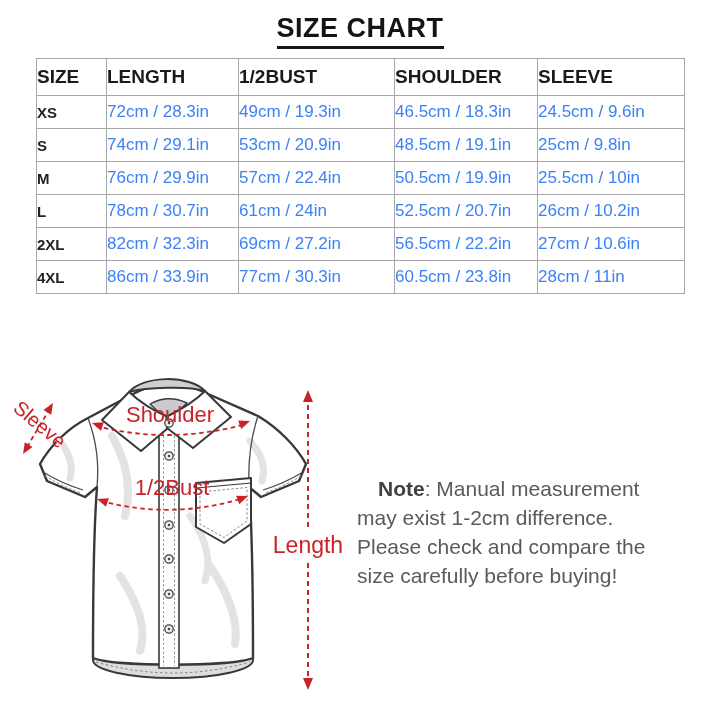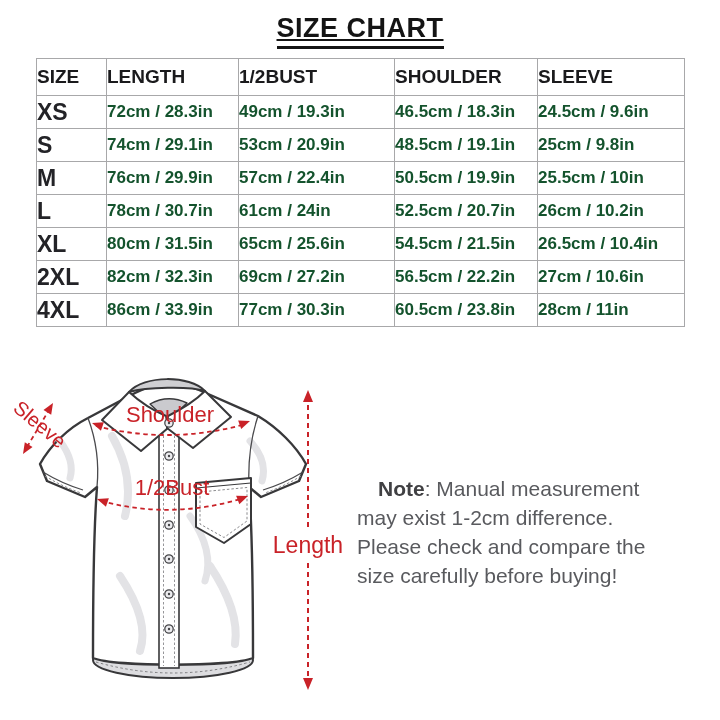--- a/index.html
+++ b/index.html
@@ -1,29 +1,29 @@
 <!DOCTYPE html>
 <html><head>
 <meta charset="utf-8">
 <style>
   html,body { margin:0; padding:0; background:#ffffff; }
   body { width:720px; height:720px; font-family:"Liberation Sans", sans-serif; }
   .page { position:relative; width:720px; height:720px; background:#fff; overflow:hidden; }
 
   .title { position:absolute; top:13px; left:0; right:0; margin:0; text-align:center;
-           font-size:27px; font-weight:bold; color:#141414; letter-spacing:.5px;text-decoration:underline; }
+           font-size:27px; font-weight:bold; color:#141414; letter-spacing:.5px; }
   .title span { border-bottom:3px solid #141414; padding-bottom:3px; }
 
   table.size-table { position:absolute; top:58px; left:36px; width:648px;
                      border-collapse:collapse; table-layout:fixed; background:#fff; }
   .size-table th, .size-table td { border:1px solid #a8a8aa; text-align:left;
                      vertical-align:middle; padding:0; white-space:nowrap; }
   .size-table th { height:36px; font-size:19px; color:#1a1a1c; font-weight:bold; }
-  .size-table td { height:32px; font-size:17px; color:#14532d; font-weight:bold; }
-  .size-table td.size { font-weight:bold; color:#232327; font-size:23px;margin-left:10px; }
+  .size-table td { height:32px; font-size:17px; color:#3b82f6; font-weight:normal; }
+  .size-table td.size { font-weight:bold; color:#232327; font-size:15px;margin-left:10px; }
 
   .diagram { position:absolute; left:0; top:366px; width:360px; height:354px; }
 
   .note { position:absolute; left:357px; top:474px; width:322px; margin:0;
           font-size:21px; line-height:29px; color:#595a5e; }
   .note b { color:#404043;margin-left:21px; }
 </style>
 </head>
 <body>
 
@@ -71,27 +71,20 @@
         <td>25.5cm / 10in</td>
       </tr>
       <tr>
         <td class="size">L</td>
         <td>78cm / 30.7in</td>
         <td>61cm / 24in</td>
         <td>52.5cm / 20.7in</td>
         <td>26cm / 10.2in</td>
       </tr>
       <tr>
-        <td class="size">XL</td>
-        <td>80cm / 31.5in</td>
-        <td>65cm / 25.6in</td>
-        <td>54.5cm / 21.5in</td>
-        <td>26.5cm / 10.4in</td>
-      </tr>
-      <tr>
         <td class="size">2XL</td>
         <td>82cm / 32.3in</td>
         <td>69cm / 27.2in</td>
         <td>56.5cm / 22.2in</td>
         <td>27cm / 10.6in</td>
       </tr>
       <tr>
         <td class="size">4XL</td>
         <td>86cm / 33.9in</td>
         <td>77cm / 30.3in</td>

